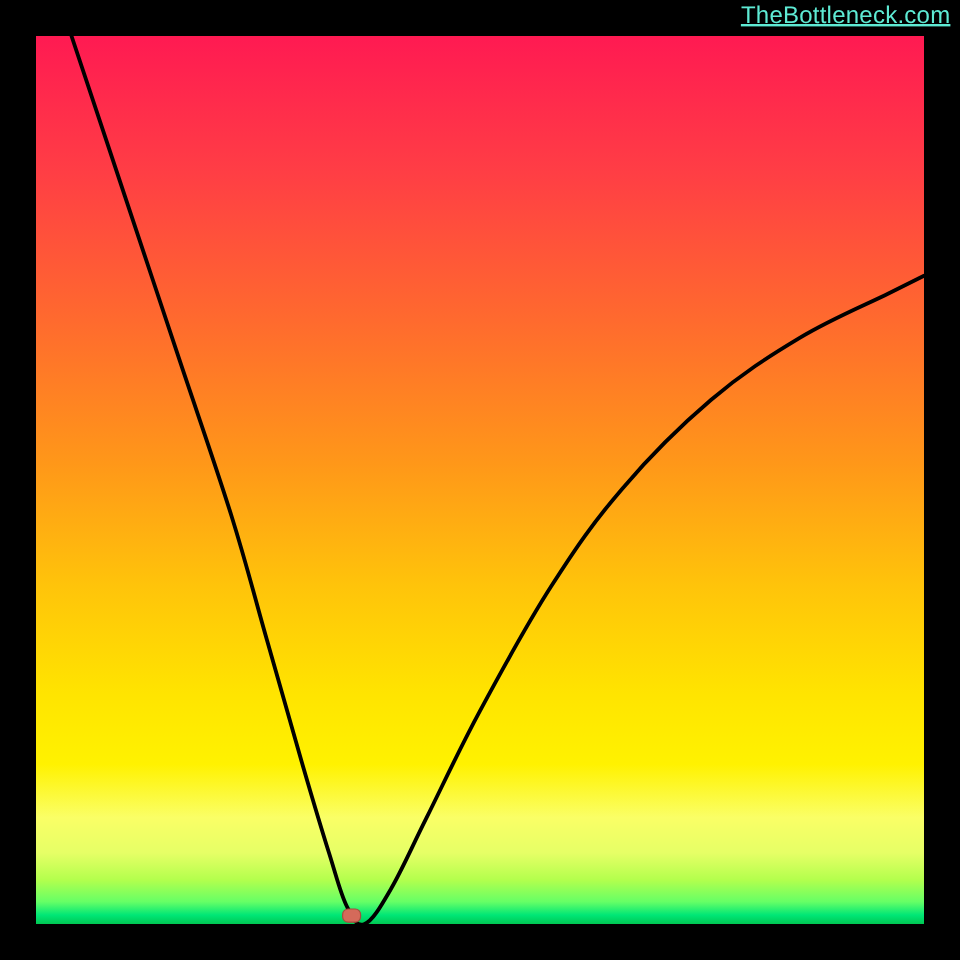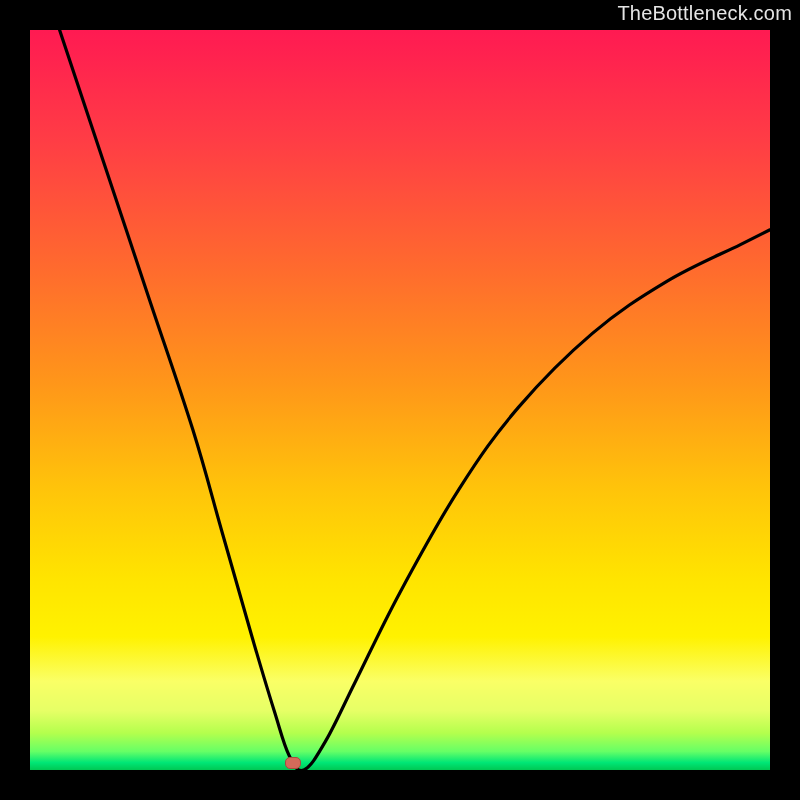--- a/index.html
+++ b/index.html
@@ -55,24 +55,25 @@
     height: 10px;
     border-radius: 5px;
     background: #d46a5a;
     border: 1px solid #a84c3e;
     transform: translate(-50%, -50%);
   }
   .watermark {
     position: absolute;
     top: 2px;
     right: 8px;
-    color: #e5e5e5;
+    color: #5eead4;
     font-size: 20px;
     letter-spacing: 0.2px;
     user-select: none;
+    text-decoration: underline;
   }
 </style>
 </head>
 <body>
 
 <div class="stage">
   <div class="watermark">TheBottleneck.com</div>
 
   <div class="plot-area">
     <svg class="curve" viewBox="0 0 740 740" preserveAspectRatio="none">

